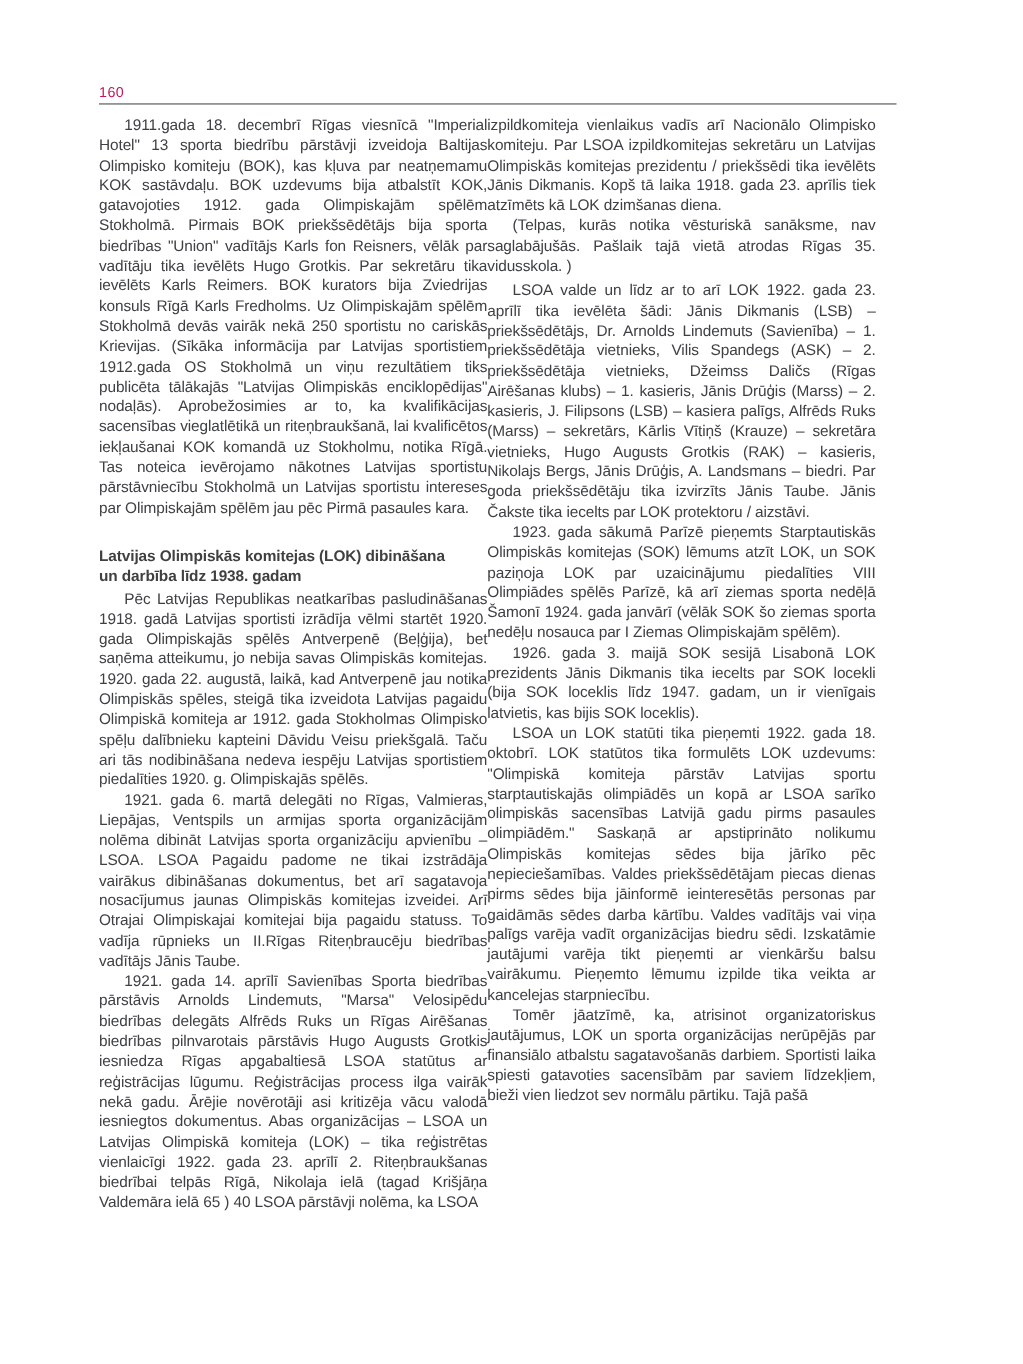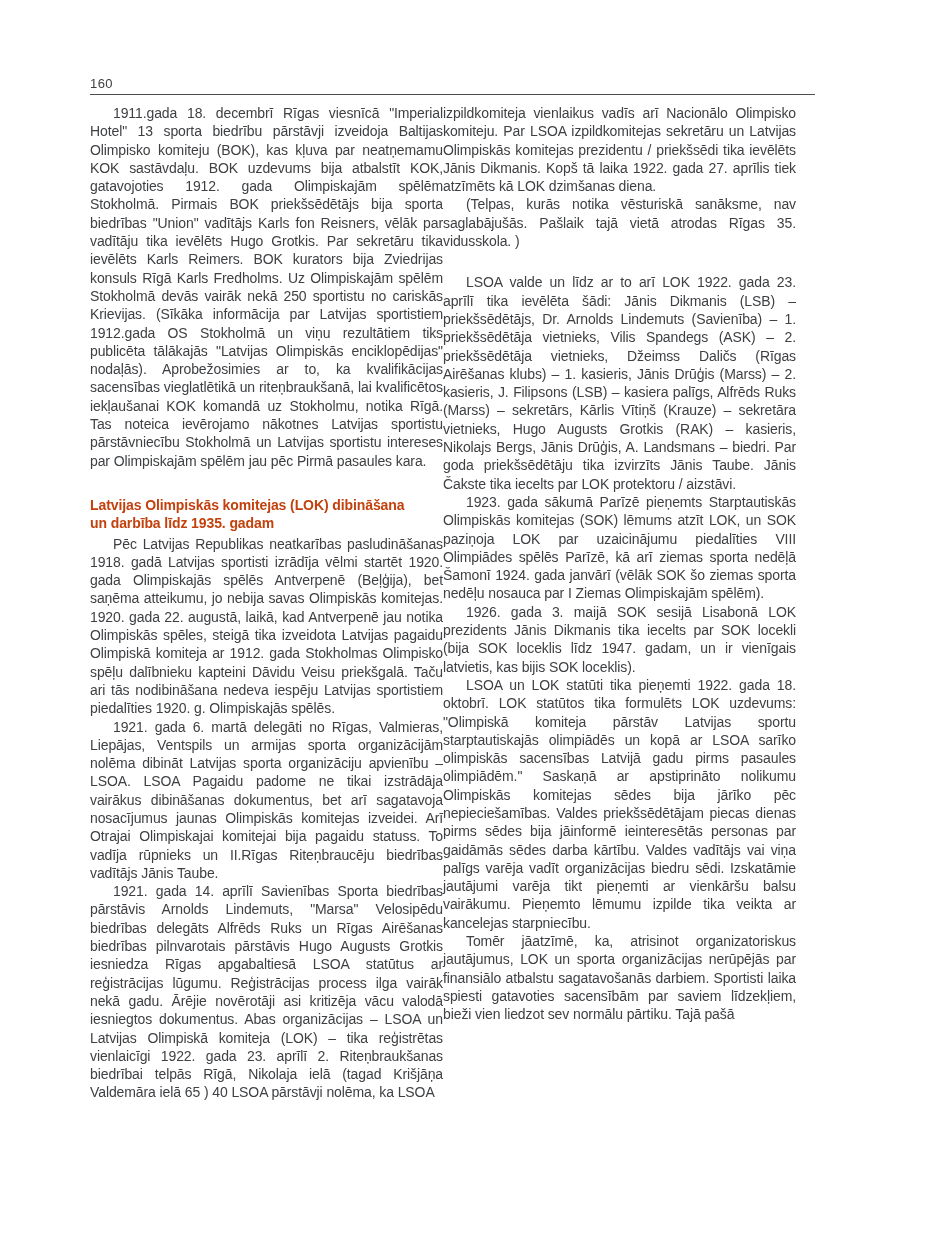--- a/index.html
+++ b/index.html
@@ -13,21 +13,21 @@
     color: #3e4043;
     -webkit-font-smoothing: antialiased;
   }
   .pagenum {
     position: absolute;
     left: 90px;
     top: 77px;
     font-size: 13px;
     line-height: 14px;
     letter-spacing: 0.4px;
-    color: #404040;
+    color: #be185d;
   }
   .rule {
     position: absolute;
     left: 90px;
     top: 94px;
     width: 725px;
     height: 0;
     border-top: 1.5px solid #4c4e50;
   }
   .columns {
@@ -41,54 +41,54 @@
     width: 353px;
     flex: 0 0 353px;
     font-size: 14px;
     line-height: 18.3px;
     letter-spacing: -0.1px;
     text-align: justify;
     text-justify: inter-word;
   }
   .col p { margin: 0; }
   .col p.indent { text-indent: 23px; }
-  .col p.gap-before { margin-top: 23px; }
+  .col p.gap-before { margin-top: 4px; }
   .section-heading {
     margin: 26px 0 2px 0;
     font-size: 14px;
     line-height: 18.3px;
     font-weight: bold;
     text-align: left;
-    color: #c2410c;
+    color: #404040;
   }
   .section-heading span { display: block; }
 </style>
 </head>
 <body>
 
 <div class="page">
 
   <div class="pagenum">160</div>
   <div class="rule"></div>
 
   <div class="columns">
 
     <div class="col">
       <p class="indent">1911.gada 18. decembrī Rīgas viesnīcā "Imperial Hotel" 13 sporta biedrību pārstāvji izveidoja Baltijas Olimpisko komiteju (BOK), kas kļuva par neatņemamu KOK sastāvdaļu. BOK uzdevums bija atbalstīt KOK, gatavojoties 1912. gada Olimpiskajām spēlēm Stokholmā. Pirmais BOK priekšsēdētājs bija sporta biedrības "Union" vadītājs Karls fon Reisners, vēlāk par vadītāju tika ievēlēts Hugo Grotkis. Par sekretāru tika ievēlēts Karls Reimers. BOK kurators bija Zviedrijas konsuls Rīgā Karls Fredholms. Uz Olimpiskajām spēlēm Stokholmā devās vairāk nekā 250 sportistu no cariskās Krievijas. (Sīkāka informācija par Latvijas sportistiem 1912.gada OS Stokholmā un viņu rezultātiem tiks publicēta tālākajās "Latvijas Olimpiskās enciklopēdijas" nodaļās). Aprobežosimies ar to, ka kvalifikācijas sacensības vieglatlētikā un riteņbraukšanā, lai kvalificētos iekļaušanai KOK komandā uz Stokholmu, notika Rīgā. Tas noteica ievērojamo nākotnes Latvijas sportistu pārstāvniecību Stokholmā un Latvijas sportistu intereses par Olimpiskajām spēlēm jau pēc Pirmā pasaules kara.</p>
       <h2 class="section-heading">
         <span>Latvijas Olimpiskās komitejas (LOK) dibināšana</span>
-        <span>un darbība līdz 1935. gadam</span>
+        <span>un darbība līdz 1938. gadam</span>
       </h2>
       <p class="indent">Pēc Latvijas Republikas neatkarības pasludināšanas 1918. gadā Latvijas sportisti izrādīja vēlmi startēt 1920. gada Olimpiskajās spēlēs Antverpenē (Beļģija), bet saņēma atteikumu, jo nebija savas Olimpiskās komitejas. 1920. gada 22. augustā, laikā, kad Antverpenē jau notika Olimpiskās spēles, steigā tika izveidota Latvijas pagaidu Olimpiskā komiteja ar 1912. gada Stokholmas Olimpisko spēļu dalībnieku kapteini Dāvidu Veisu priekšgalā. Taču ari tās nodibināšana nedeva iespēju Latvijas sportistiem piedalīties 1920. g. Olimpiskajās spēlēs.</p>
       <p class="indent">1921. gada 6. martā delegāti no Rīgas, Valmieras, Liepājas, Ventspils un armijas sporta organizācijām nolēma dibināt Latvijas sporta organizāciju apvienību – LSOA. LSOA Pagaidu padome ne tikai izstrādāja vairākus dibināšanas dokumentus, bet arī sagatavoja nosacījumus jaunas Olimpiskās komitejas izveidei. Arī Otrajai Olimpiskajai komitejai bija pagaidu statuss. To vadīja rūpnieks un II.Rīgas Riteņbraucēju biedrības vadītājs Jānis Taube.</p>
       <p class="indent">1921. gada 14. aprīlī Savienības Sporta biedrības pārstāvis Arnolds Lindemuts, "Marsa" Velosipēdu biedrības delegāts Alfrēds Ruks un Rīgas Airēšanas biedrības pilnvarotais pārstāvis Hugo Augusts Grotkis iesniedza Rīgas apgabaltiesā LSOA statūtus ar reģistrācijas lūgumu. Reģistrācijas process ilga vairāk nekā gadu. Ārējie novērotāji asi kritizēja vācu valodā iesniegtos dokumentus. Abas organizācijas – LSOA un Latvijas Olimpiskā komiteja (LOK) – tika reģistrētas vienlaicīgi 1922. gada 23. aprīlī 2. Riteņbraukšanas biedrībai telpās Rīgā, Nikolaja ielā (tagad Krišjāņa Valdemāra ielā 65 ) 40 LSOA pārstāvji nolēma, ka LSOA</p>
     </div>
 
     <div class="col">
-      <p>izpildkomiteja vienlaikus vadīs arī Nacionālo Olimpisko komiteju. Par LSOA izpildkomitejas sekretāru un Latvijas Olimpiskās komitejas prezidentu / priekšsēdi tika ievēlēts Jānis Dikmanis. Kopš tā laika 1922. gada 27. aprīlis tiek atzīmēts kā LOK dzimšanas diena.</p>
+      <p>izpildkomiteja vienlaikus vadīs arī Nacionālo Olimpisko komiteju. Par LSOA izpildkomitejas sekretāru un Latvijas Olimpiskās komitejas prezidentu / priekšsēdi tika ievēlēts Jānis Dikmanis. Kopš tā laika 1918. gada 23. aprīlis tiek atzīmēts kā LOK dzimšanas diena.</p>
       <p class="indent">(Telpas, kurās notika vēsturiskā sanāksme, nav saglabājušās. Pašlaik tajā vietā atrodas Rīgas 35. vidusskola. )</p>
       <p class="indent gap-before">LSOA valde un līdz ar to arī LOK 1922. gada 23. aprīlī tika ievēlēta šādi: Jānis Dikmanis (LSB) – priekšsēdētājs, Dr. Arnolds Lindemuts (Savienība) – 1. priekšsēdētāja vietnieks, Vilis Spandegs (ASK) – 2. priekšsēdētāja vietnieks, Džeimss Daličs (Rīgas Airēšanas klubs) – 1. kasieris, Jānis Drūģis (Marss) – 2. kasieris, J. Filipsons (LSB) – kasiera palīgs, Alfrēds Ruks (Marss) – sekretārs, Kārlis Vītiņš (Krauze) – sekretāra vietnieks, Hugo Augusts Grotkis (RAK) – kasieris, Nikolajs Bergs, Jānis Drūģis, A. Landsmans – biedri. Par goda priekšsēdētāju tika izvirzīts Jānis Taube. Jānis Čakste tika iecelts par LOK protektoru / aizstāvi.</p>
       <p class="indent">1923. gada sākumā Parīzē pieņemts Starptautiskās Olimpiskās komitejas (SOK) lēmums atzīt LOK, un SOK paziņoja LOK par uzaicinājumu piedalīties VIII Olimpiādes spēlēs Parīzē, kā arī ziemas sporta nedēļā Šamonī 1924. gada janvārī (vēlāk SOK šo ziemas sporta nedēļu nosauca par I Ziemas Olimpiskajām spēlēm).</p>
       <p class="indent">1926. gada 3. maijā SOK sesijā Lisabonā LOK prezidents Jānis Dikmanis tika iecelts par SOK locekli (bija SOK loceklis līdz 1947. gadam, un ir vienīgais latvietis, kas bijis SOK loceklis).</p>
       <p class="indent">LSOA un LOK statūti tika pieņemti 1922. gada 18. oktobrī. LOK statūtos tika formulēts LOK uzdevums: "Olimpiskā komiteja pārstāv Latvijas sportu starptautiskajās olimpiādēs un kopā ar LSOA sarīko olimpiskās sacensības Latvijā gadu pirms pasaules olimpiādēm." Saskaņā ar apstiprināto nolikumu Olimpiskās komitejas sēdes bija jārīko pēc nepieciešamības. Valdes priekšsēdētājam piecas dienas pirms sēdes bija jāinformē ieinteresētās personas par gaidāmās sēdes darba kārtību. Valdes vadītājs vai viņa palīgs varēja vadīt organizācijas biedru sēdi. Izskatāmie jautājumi varēja tikt pieņemti ar vienkāršu balsu vairākumu. Pieņemto lēmumu izpilde tika veikta ar kancelejas starpniecību.</p>
       <p class="indent">Tomēr jāatzīmē, ka, atrisinot organizatoriskus jautājumus, LOK un sporta organizācijas nerūpējās par finansiālo atbalstu sagatavošanās darbiem. Sportisti laika spiesti gatavoties sacensībām par saviem līdzekļiem, bieži vien liedzot sev normālu pārtiku. Tajā pašā</p>
     </div>
 
   </div>
 </div>

